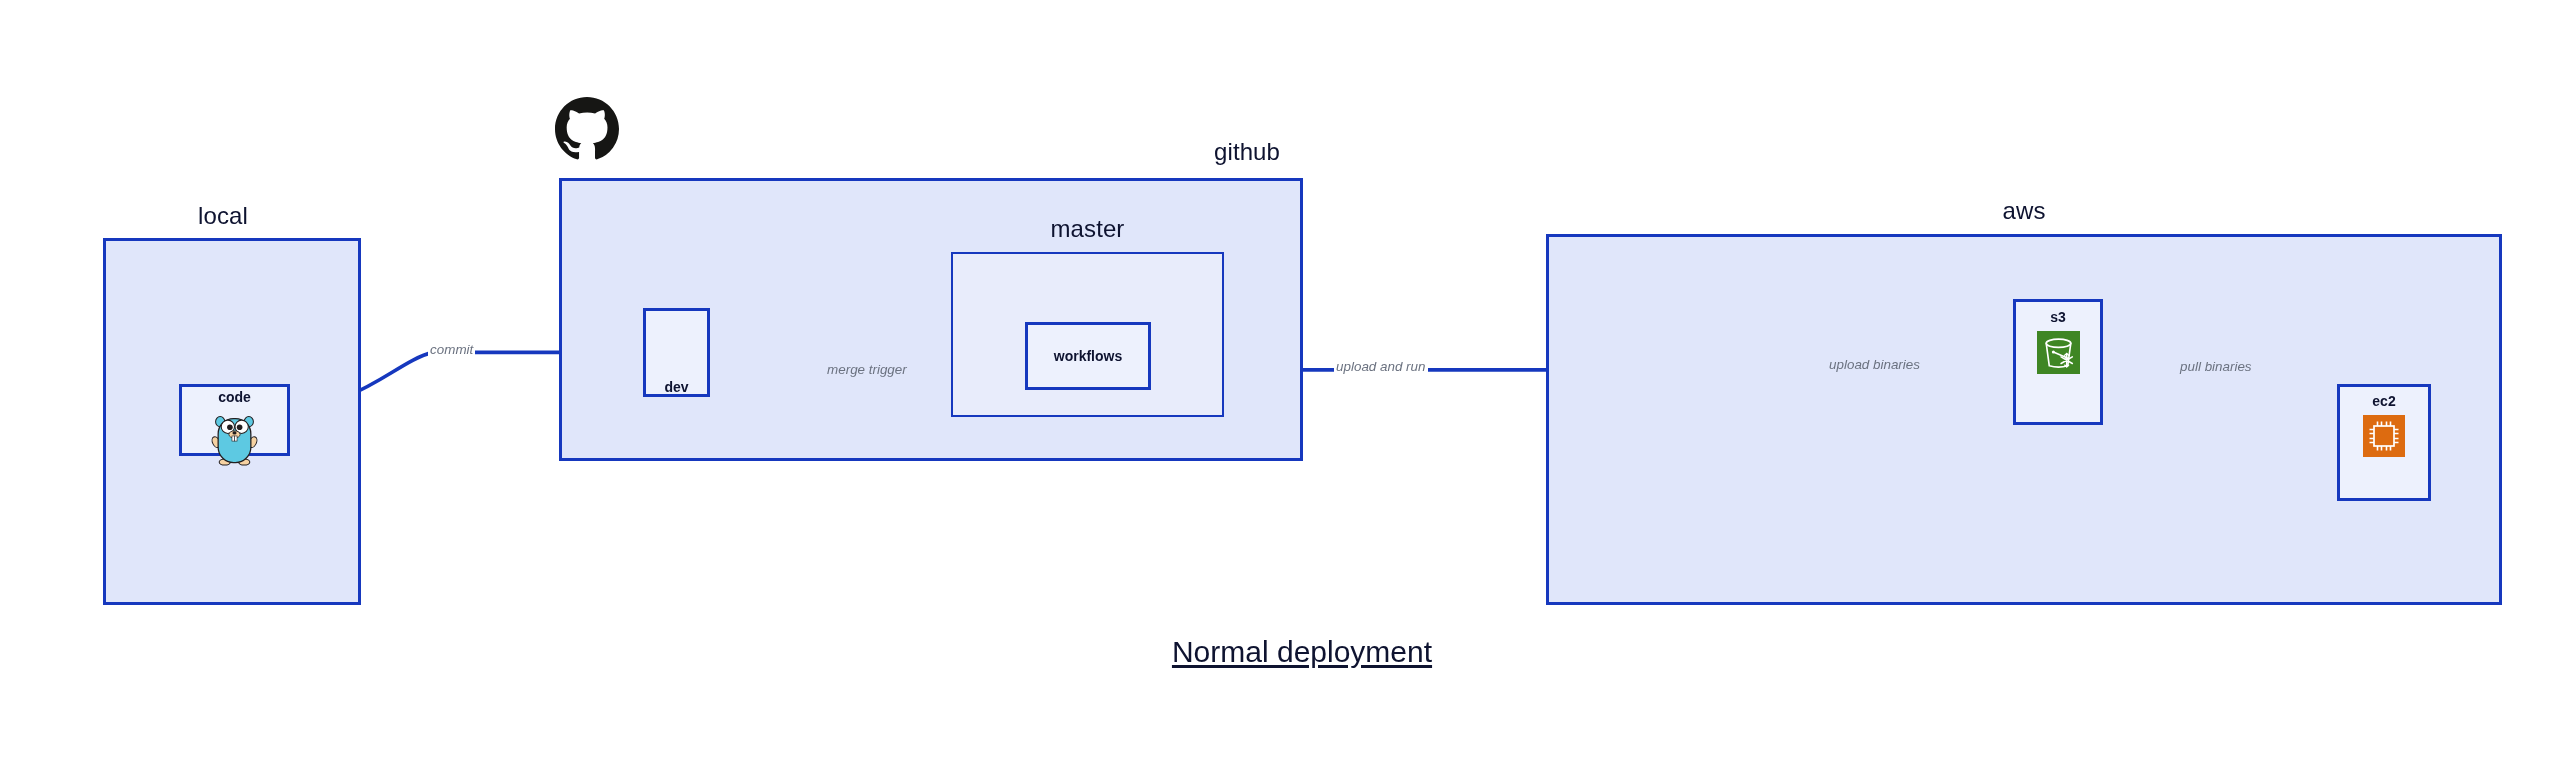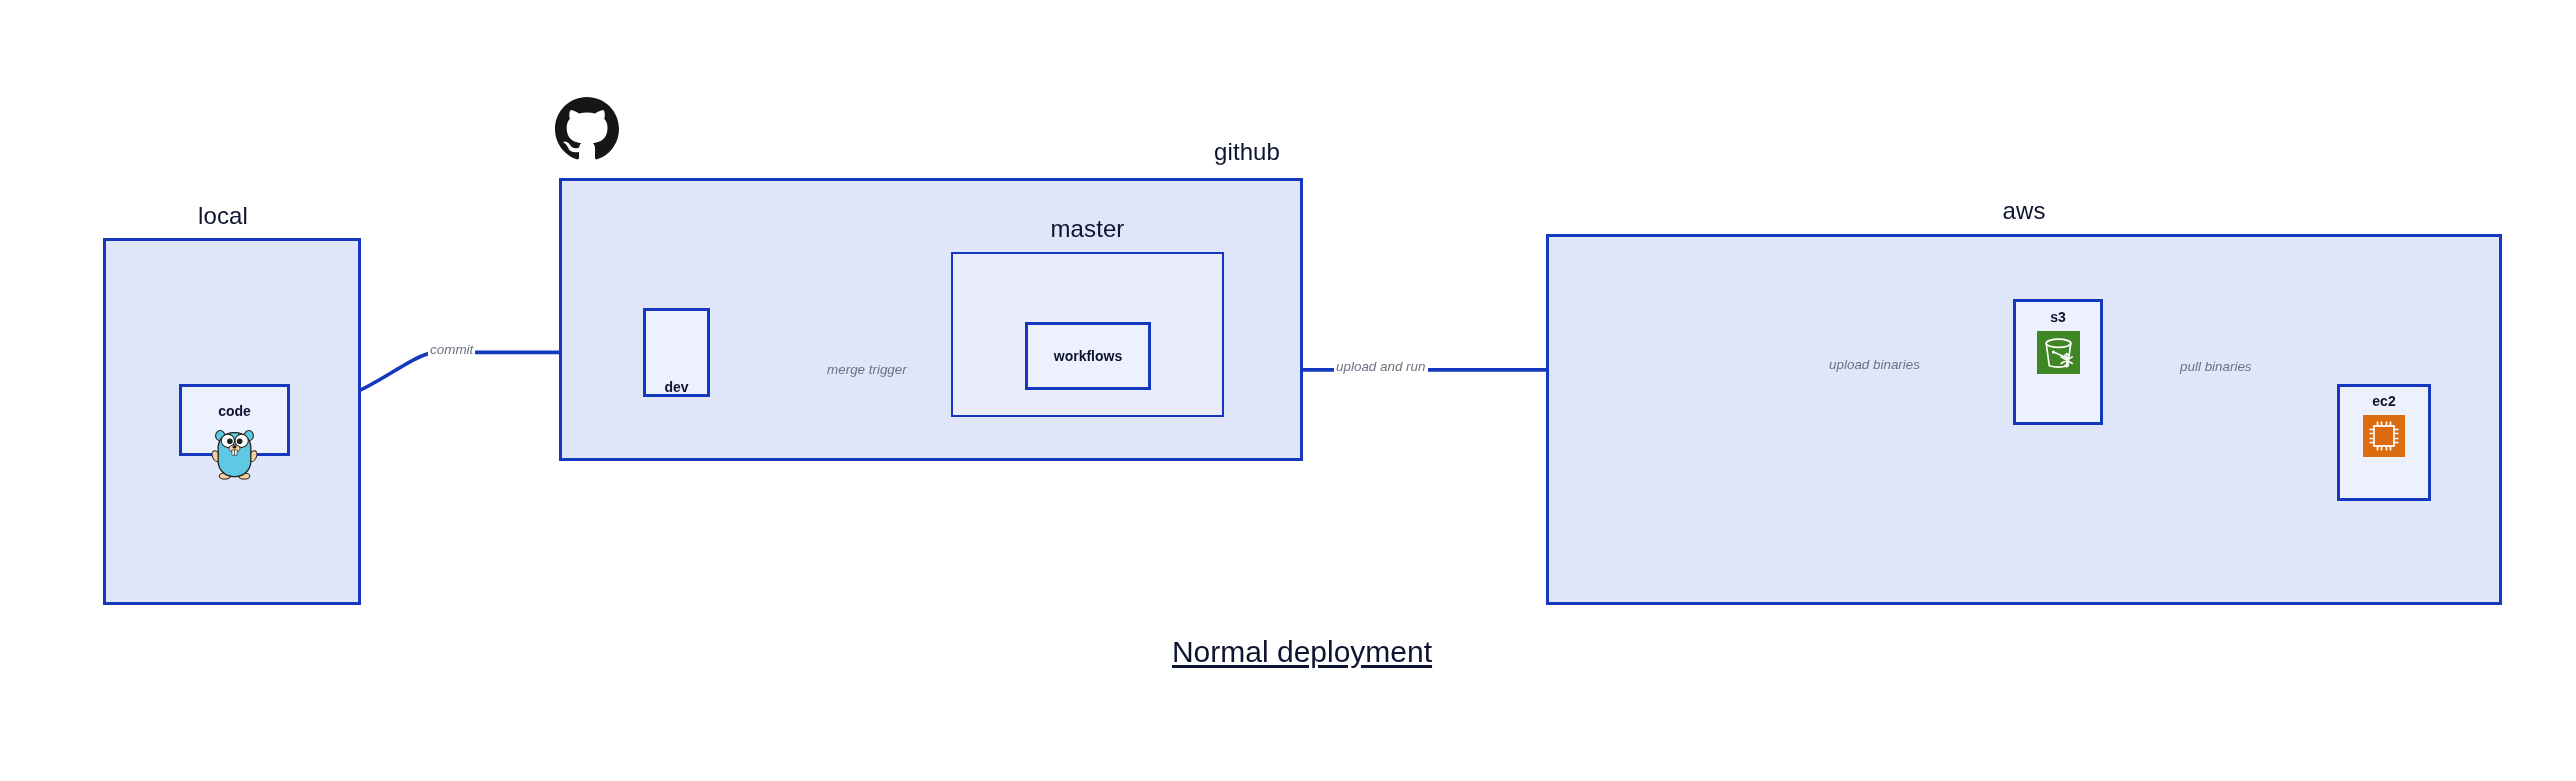--- a/index.html
+++ b/index.html
@@ -100,21 +100,21 @@
 
     <path d="M 3405 720 L 3905 720" fill="none" stroke="#1638BE" stroke-width="7" marker-end="url(#arrowhead)"></path>
 
     <path d="M 4075 700 C 4180 700, 4230 690, 4300 715" fill="none" stroke="#1638BE" stroke-width="7"></path>
     <path d="M 4330 745 C 4420 790, 4480 820, 4535 845" fill="none" stroke="#1638BE" stroke-width="7" marker-end="url(#arrowhead)"></path>
   </svg>
 
   <div class="group" style="left:103px;top:238px;width:258px;height:367px;"></div>
   <div class="group-label" style="left:94px;top:202px;width:258px;text-align:center;">local</div>
 
-  <div class="node" style="left:179px;top:384px;width:111px;height:72px;padding-top:17px;">
+  <div class="node" style="left:179px;top:384px;width:111px;height:72px;padding-top:3px;">
     <div class="node-label">code</div>
     <div class="node-icon" style="margin-top:6.2px;">
       <svg width="47" height="56" viewBox="0 0 92 108" xmlns="http://www.w3.org/2000/svg">
 
         <ellipse cx="18" cy="22" rx="9" ry="10" fill="#5DC9E2" stroke="#231F20" stroke-width="2"></ellipse>
         <ellipse cx="74" cy="22" rx="9" ry="10" fill="#5DC9E2" stroke="#231F20" stroke-width="2"></ellipse>
 
         <ellipse cx="10" cy="62" rx="7" ry="11" fill="#F6D2A2" stroke="#231F20" stroke-width="2" transform="rotate(-25 10 62)"></ellipse>
         <ellipse cx="82" cy="62" rx="7" ry="11" fill="#F6D2A2" stroke="#231F20" stroke-width="2" transform="rotate(25 82 62)"></ellipse>
 

